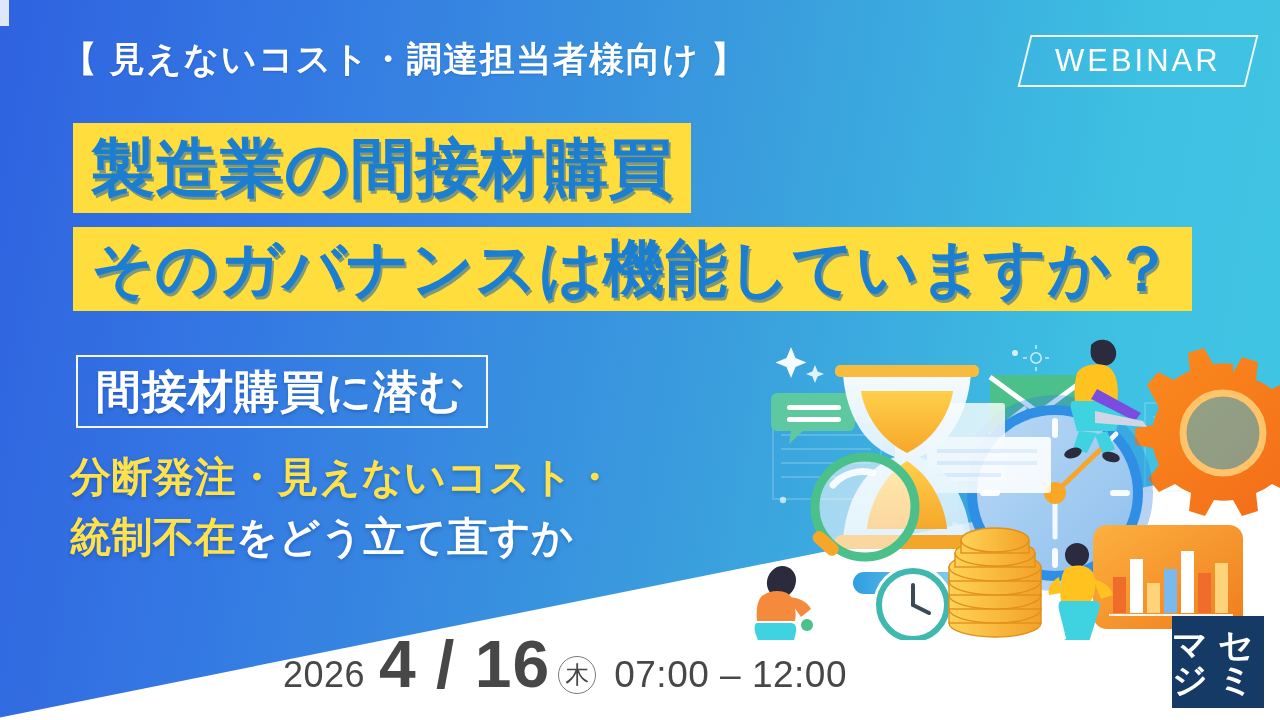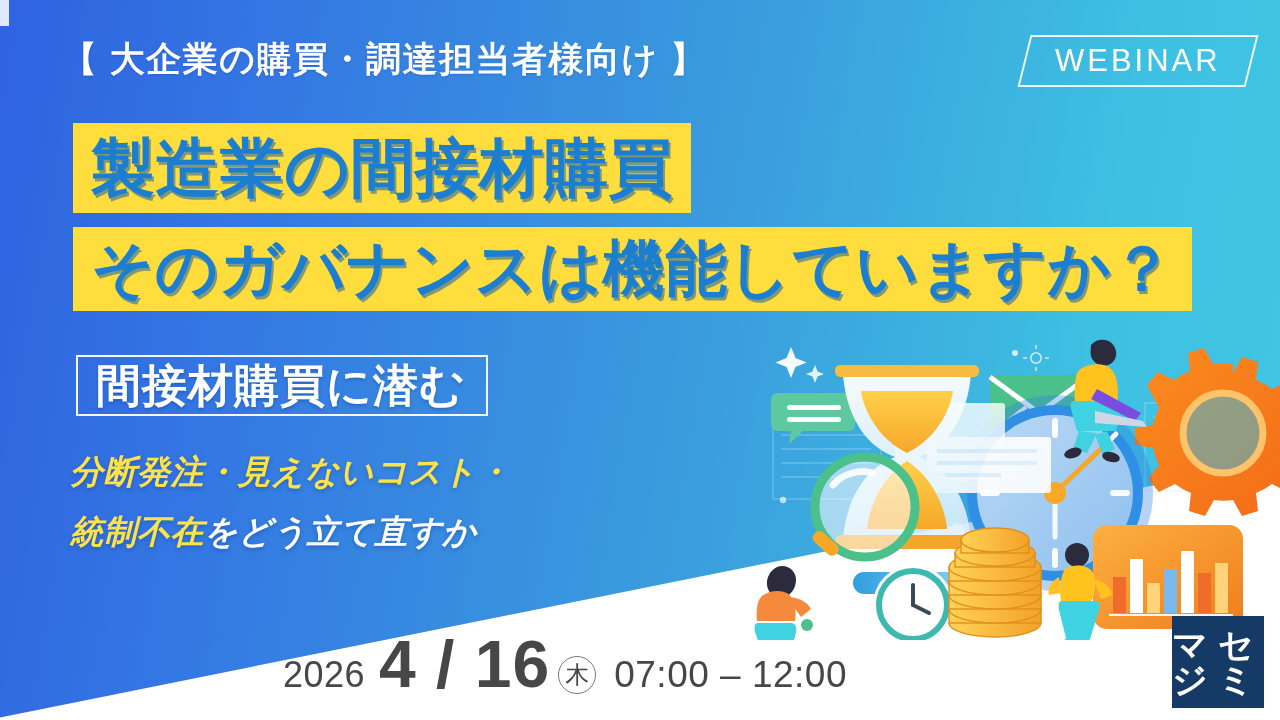--- a/index.html
+++ b/index.html
@@ -77,44 +77,43 @@
   }
   #band-1 { top:123px; height:90px; }
   #band-1 span { font-size:64px; }
   #band-2 { top:227px; height:84px; }
   #band-2 span { font-size:62px; }
 
   
   .sub-box {
     position:absolute; left:76px; top:355px;
     z-index:8;
-    height:61px;
+    height:73px;
     border:2px solid rgba(255,255,255,.95);
     display:flex; align-items:center;
     padding:0 20px 0 18px;
   }
   .sub-box span {
     color:#ffffff;
     font-size:45px;
     font-weight:700;
     letter-spacing:1px;
     white-space:nowrap;
     text-shadow:0 2px 3px rgba(0,50,120,.3);
   }
 
   
   .lead {
     position:absolute; left:70px;
     z-index:8;
-    font-size:33px;
+    font-size:41px;
     font-weight:700;
     letter-spacing:.5px;
     white-space:nowrap;
     text-shadow:0 2px 4px rgba(0,50,120,.33);
-    font-style:italic;
   }
   #lead-1 { top:450px; color:#ffe14a; }
   #lead-2 { top:510px; }
   #lead-2 .hl { color:#ffe14a; }
   #lead-2 .wh { color:#ffffff; }
 
   
   .datebar {
     position:absolute; left:0; bottom:18px;
     width:1130px;
@@ -351,21 +350,21 @@
       <path d="M4 60h34c4 0 6 4 5 9l-8 34H14L2 69c-1-5 0-9 2-9z" fill="#3fd2e0"></path>
       <path d="M14 100l-4 16 12 4 6-20z" fill="#3fd2e0"></path>
       <path d="M34 100l8 16-10 6-6-20z" fill="#3fd2e0"></path>
       <ellipse cx="12" cy="122" rx="8" ry="4.5" fill="#2b2b3d"></ellipse>
       <ellipse cx="38" cy="124" rx="8" ry="4.5" fill="#2b2b3d"></ellipse>
     </g>
 
     <circle cx="62" cy="300" r="6" fill="#4cc08a"></circle>
   </svg>
 
-  <div class="eyebrow">【 大企業の購買・調達担当者様向け 】</div>
+  <div class="eyebrow">【 見えないコスト・調達担当者様向け 】</div>
 
   <div class="webinar-badge">
     <span>WEBINAR</span>
   </div>
 
   <div class="band" id="band-1">
     <span>製造業の間接材購買</span>
   </div>
 
   <div class="band" id="band-2">

